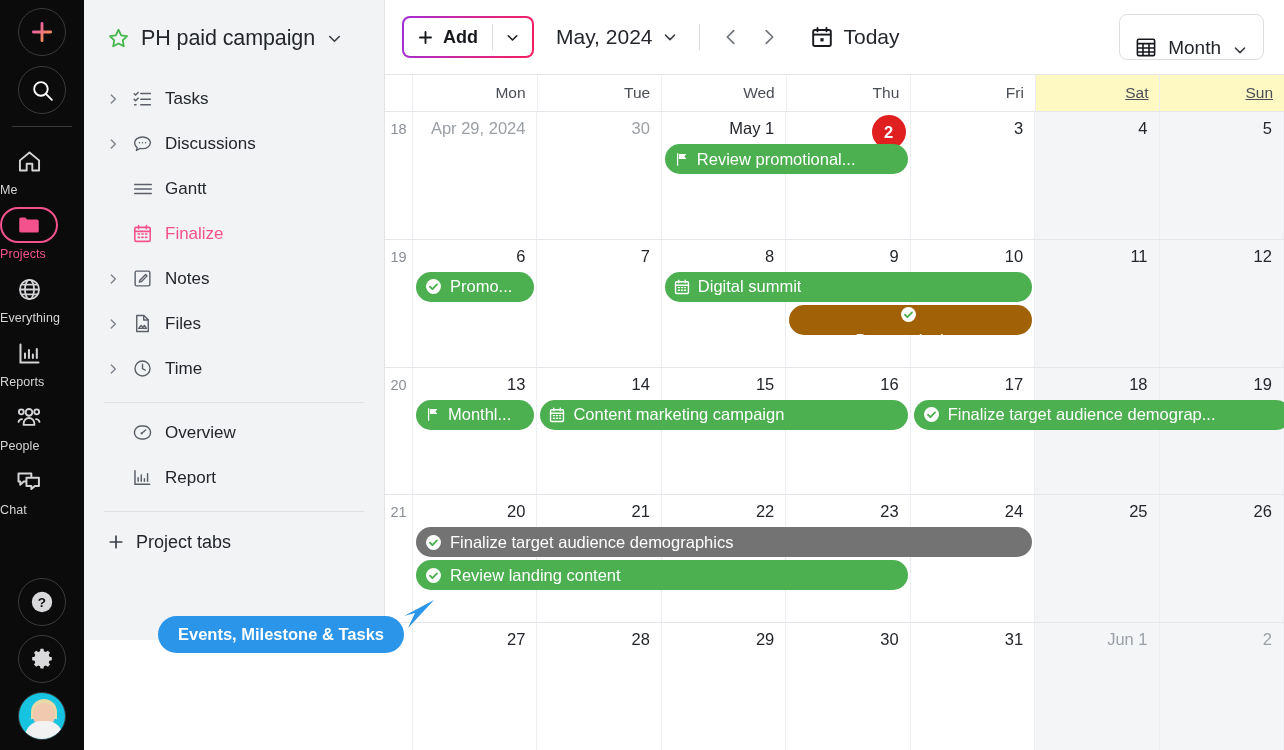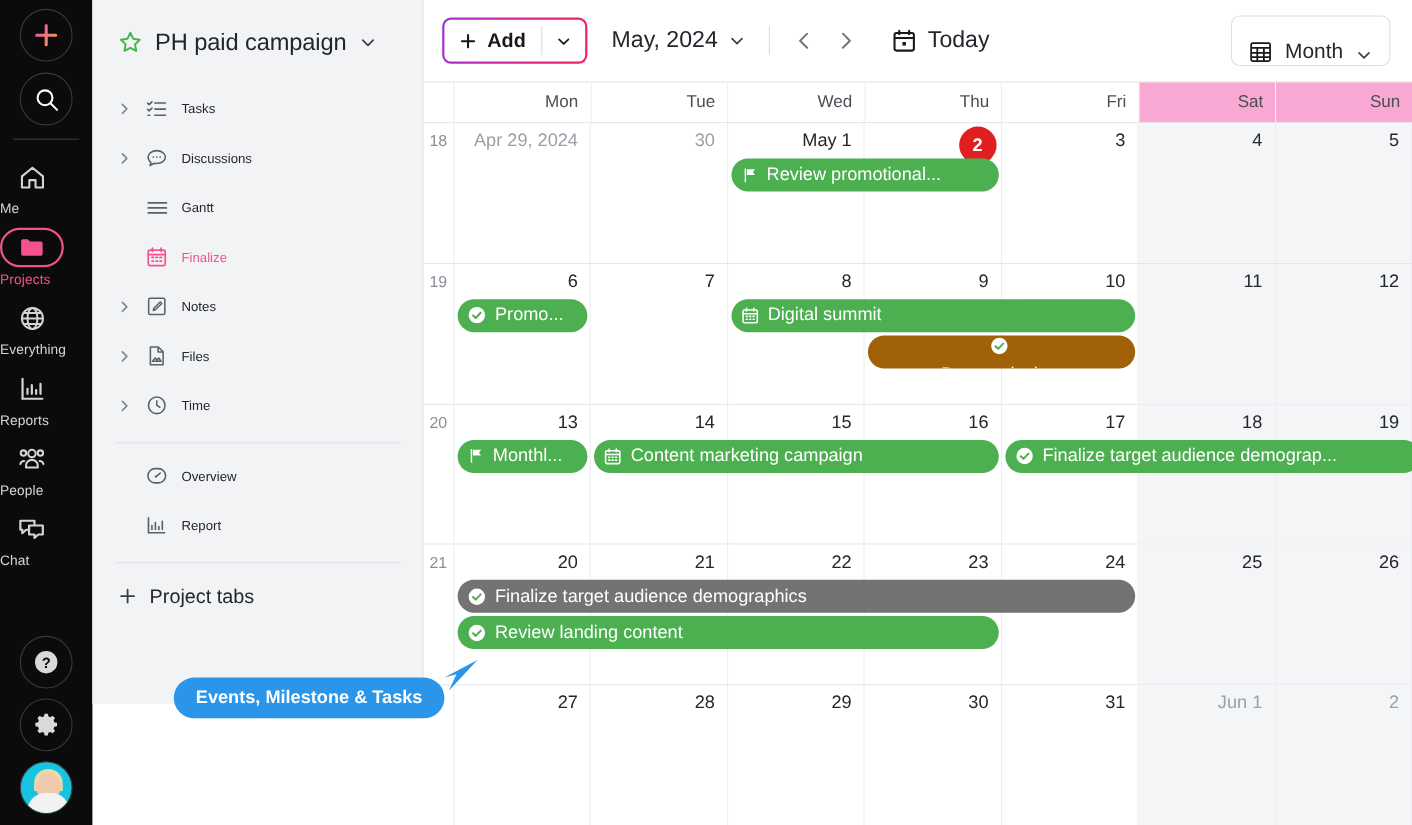--- a/index.html
+++ b/index.html
@@ -59,21 +59,21 @@
     background: #f2f3f5; border-right: 1px solid #e2e4e8;
     padding: 0 18px; position: relative;
   }
   .proj-title {
     display: flex; align-items: center; gap: 10px;
     height: 76px; padding-left: 4px; cursor: pointer;
   }
   .proj-title .name { font-size: 21.5px; color: #23262b; font-weight: 400; letter-spacing: -0.1px; }
   .nav-item {
     display: flex; align-items: center; height: 45px;
-    color: #23262b; font-size: 12px; cursor: pointer; padding-left: 4px;
+    color: #23262b; font-size: 17px; cursor: pointer; padding-left: 4px;
   }
   .nav-item .caret { width: 26px; flex:0 0 26px; display:flex; align-items:center; justify-content:flex-start; color:#7e838c; }
   .nav-item .nico { width: 30px; flex:0 0 30px; display:flex; align-items:center; color:#5b6068; }
   .nav-item .nlabel { margin-left: 3px; }
   .nav-item.active .nlabel { color: #f4528c; }
   .nav-item.active .nico { color: #f4528c; }
   .side-sep { height:1px; background:#dfe1e5; margin: 11px 2px 7px; }
   .plus-tabs { display:flex; align-items:center; height:46px; padding-left:4px; cursor:pointer; font-size:18px; color:#23262b; }
   .plus-tabs .nico { width:30px; flex:0 0 30px; display:flex; align-items:center; color:#3b3f45; }
 
@@ -118,21 +118,21 @@
 
   
   .cal { flex: 1 1 auto; display:flex; flex-direction:column; position:relative; }
   .dayhead { display:flex; height:37px; flex:0 0 37px; border-bottom:1px solid #e4e6ea; }
   .wk-col { width:28px; flex:0 0 28px; border-right:1px solid #eceef1; }
   .dh {
     flex:1 1 0; border-right:1px solid #eceef1;
     display:flex; align-items:center; justify-content:flex-end;
     padding-right:11px; font-size:15.5px; color:#4a4e55;
   }
-  .dh.weekend { background:#f9a8d4; }
+  .dh.weekend { background:#fef9c3;text-decoration:underline; }
   .dh:last-child { border-right:none; }
 
   .weeks { flex:1 1 auto; display:flex; flex-direction:column; }
   .week { flex:1 1 0; display:flex; border-bottom:1px solid #e4e6ea; position:relative; min-height:0; }
   .week:last-child { border-bottom:none; }
   .wknum {
     width:28px; flex:0 0 28px; border-right:1px solid #eceef1;
     font-size:14.5px; color:#8a8f97; padding-top:9px; text-align:center;
   }
   .daycells { flex:1 1 auto; display:flex; position:relative; }

